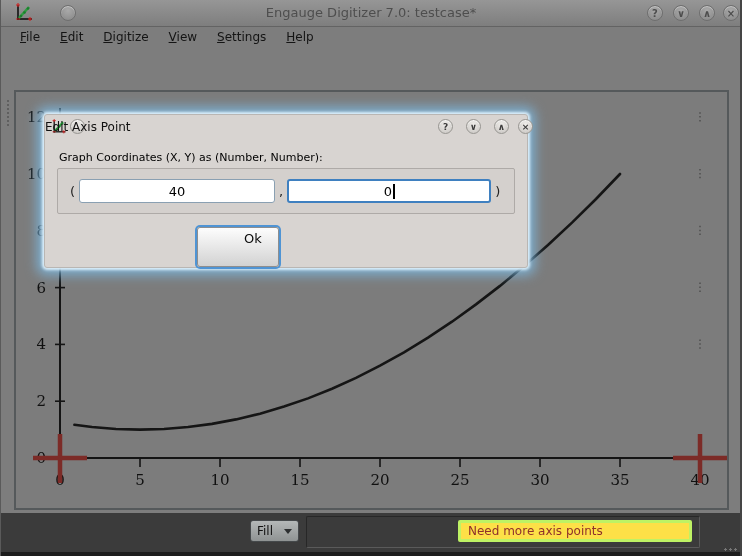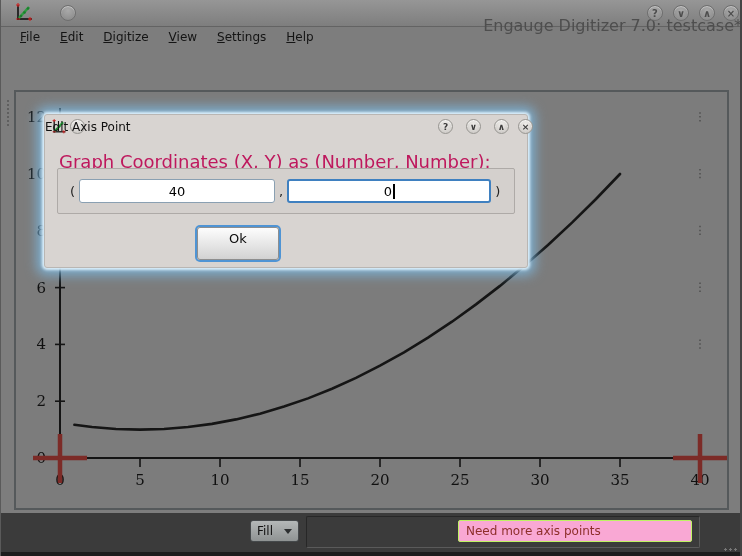--- a/index.html
+++ b/index.html
@@ -15,21 +15,21 @@
 
   
   .titlebar{position:absolute;left:0;top:0;width:742px;height:26px;
     background:linear-gradient(#969696,#7e7e7e);border-bottom:1px solid #636363;}
   .titlebar .app-icon{position:absolute;left:14px;top:3px;width:20px;height:20px;}
   .round-btn{position:absolute;top:5px;width:16px;height:16px;border-radius:50%;
     background:radial-gradient(circle at 50% 32%,#a9a9a9,#878787);
     border:1px solid #6e6e6e;box-shadow:inset 0 1px 1px rgba(255,255,255,.45);
     color:#4d4d4d;font-size:10px;line-height:15px;text-align:center;font-weight:bold;box-sizing:border-box;}
   .pin-btn{left:60px;}
-  .win-title{position:absolute;left:0;top:16px;width:100%;text-align:right;color:#4e4e4e;font-size:16px;}
+  .win-title{position:absolute;left:0;top:5px;width:100%;text-align:center;color:#4e4e4e;font-size:13px;}
 
   
   .menubar{position:absolute;left:0;top:27px;width:742px;height:19px;display:flex;align-items:center;padding-left:10px;box-sizing:border-box;}
   .menu-item{padding:1px 10px;color:#141414;}
   .menu-item u{text-decoration:underline;}
 
   
   .toolbar{position:absolute;left:0;top:46px;width:742px;height:44px;}
   .tb-handle{position:absolute;top:53px;width:4px;height:28px;
     background-image:radial-gradient(circle,#5f5f5f 28%,transparent 32%);background-size:4px 4px;}
@@ -51,50 +51,50 @@
   .graph-panel{position:absolute;left:14px;top:90px;width:715px;height:420px;
     border:2px solid #55595b;background:#7c7c7c;box-sizing:border-box;}
   #graph-svg{position:absolute;left:0;top:0;}
 
   
   .statusbar{position:absolute;left:0;top:513px;width:742px;height:53px;background:#3b3b3b;z-index:40;}
   .statusbar .combo{top:7px;height:22px;}
   .status-frame{position:absolute;left:306px;top:3px;width:392px;height:30px;
     border:1px solid #272727;border-bottom-color:#5a5a5a;border-right-color:#5a5a5a;border-radius:2px;}
   .status-field{position:absolute;left:458px;top:7px;width:234px;height:22px;box-sizing:border-box;
-    background:#f9a8d4;border:1px solid #bef264;border-radius:2px;
+    background:#fde047;border:3px solid #bef264;border-radius:2px;
     display:flex;align-items:center;padding:0 7px;color:#8e2f2b;}
   .resize-grip{position:absolute;right:4px;bottom:4px;width:14px;height:14px;
     background-image:radial-gradient(circle,#777 30%,transparent 34%);background-size:5px 5px;background-position:bottom right;}
 
   
   .dialog{position:absolute;left:44px;top:114px;width:482px;height:152px;z-index:100;
     background:#d8d4d1;border:1px solid #b9b6b3;border-radius:3px;
     box-shadow:0 0 3px 2px rgba(228,244,254,.95),0 0 12px 7px rgba(125,185,224,.85);}
   .dlg-titlebar{position:absolute;left:0;top:0;width:100%;height:24px;}
   .dlg-icon{position:absolute;left:6px;top:4px;width:16px;height:16px;}
   .dlg-round-btn{position:absolute;top:4px;width:15px;height:15px;border-radius:50%;
     background:radial-gradient(circle at 50% 32%,#efedea,#c7c4c0);
     border:1px solid #979591;box-shadow:inset 0 1px 1px rgba(255,255,255,.8);
     color:#3c3c3c;font-size:9px;line-height:14px;text-align:center;font-weight:bold;box-sizing:border-box;}
   .dlg-pin{left:25px;}
   .dlg-title{position:absolute;left:0;top:5px;width:100%;text-align:left;color:#111;font-size:12px;}
-  .dlg-label{position:absolute;left:14px;top:36px;color:#be185d;font-size:18px;}
+  .dlg-label{position:absolute;left:14px;top:36px;color:#000000;font-size:11px;}
   .dlg-groupbox{position:absolute;left:12px;top:53px;width:458px;height:46px;box-sizing:border-box;
     background:#d4d0cd;border:1px solid #aeaaa7;border-radius:2px;
     display:flex;align-items:center;padding:0 8px;}
   .paren{font-size:13px;color:#222;padding:0 4px;}
   .coord-field{height:24px;box-sizing:border-box;background:#fff;border:1px solid #8aa0b2;border-radius:3px;
     display:flex;align-items:center;justify-content:center;font-size:13px;color:#000;}
   .coord-field.x{width:196px;}
   .coord-field.y{width:204px;border:2px solid #3f80c0;}
   .text-cursor{display:inline-block;width:1.5px;height:15px;background:#000;margin-left:1px;}
-  .dlg-btn{position:absolute;top:112px;height:33px;box-sizing:border-box;
+  .dlg-btn{position:absolute;top:112px;height:40px;box-sizing:border-box;
     background:linear-gradient(#fdfdfd,#d2d2d2);border:1px solid #8e8e8e;border-radius:3px;
-    font-size:13px;color:#0a0a0a;text-align:center;line-height:22px;}
+    font-size:13px;color:#0a0a0a;line-height:22px;padding-left:46px;}
   .dlg-btn.ok{left:152px;width:82px;box-shadow:0 0 0 2px #4f94d4;}
   .dlg-btn.cancel{left:244px;width:84px;}
 </style>
 </head>
 <body>
 
 <div class="titlebar">
   <svg class="app-icon" viewBox="0 0 20 20">
     <line x1="4" y1="2" x2="4" y2="17" stroke="#111" stroke-width="1.6"></line>
     <line x1="3" y1="16" x2="18" y2="16" stroke="#111" stroke-width="1.6"></line>

